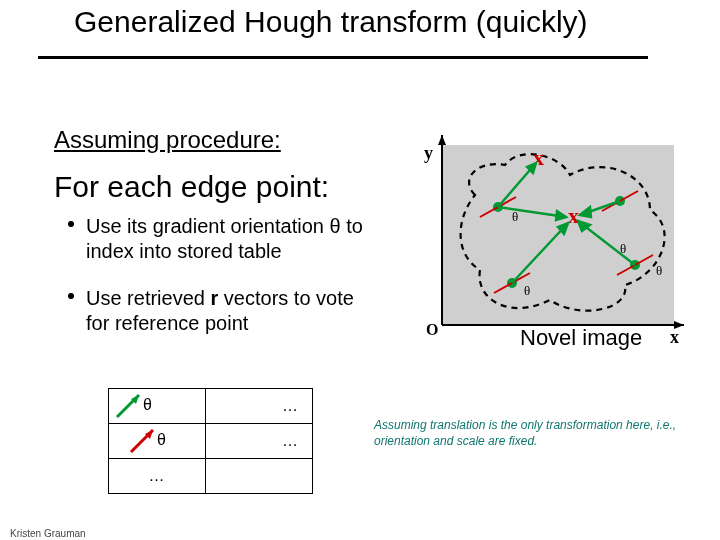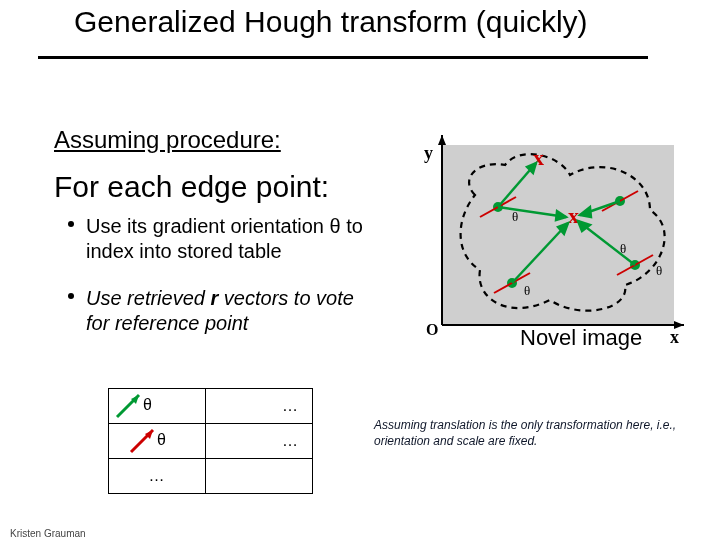--- a/index.html
+++ b/index.html
@@ -111,21 +111,21 @@
     font-size: 22px;
   }
   .assume {
     position: absolute;
     left: 374px;
     top: 418px;
     width: 330px;
     font-size: 12px;
     font-style: italic;
     line-height: 1.3;
-    color: #0f172a;
+    color: #0f766e;
   }
   svg text {
     font-family: "Times New Roman", serif;
   }
 </style>
 </head>
 <body>
 
 <div class="slide">
 
@@ -134,21 +134,21 @@
 
   <div class="subtitle">Assuming procedure:</div>
 
   <div class="bodyline" style="top:170px;">For each edge point:</div>
 
   <div class="bullet" style="left:68px; top:214px; width:310px;">
     <span class="dot"></span>
     <span class="txt">Use its gradient orientation θ to index into stored table</span>
   </div>
 
-  <div class="bullet" style="left:68px; top:286px; width:310px;font-style:italic;">
+  <div class="bullet" style="left:68px; top:286px; width:310px;">
     <span class="dot"></span>
     <span class="txt">Use retrieved <b>r</b> vectors to vote for reference point</span>
   </div>
 
   <table class="tbl">
     <tbody>
         <tr>
       <td>
         <svg width="88" height="34" style="position:absolute;left:0;top:0;">
           <line x1="8" y1="28" x2="30" y2="6" stroke="#009933" stroke-width="3"></line>

